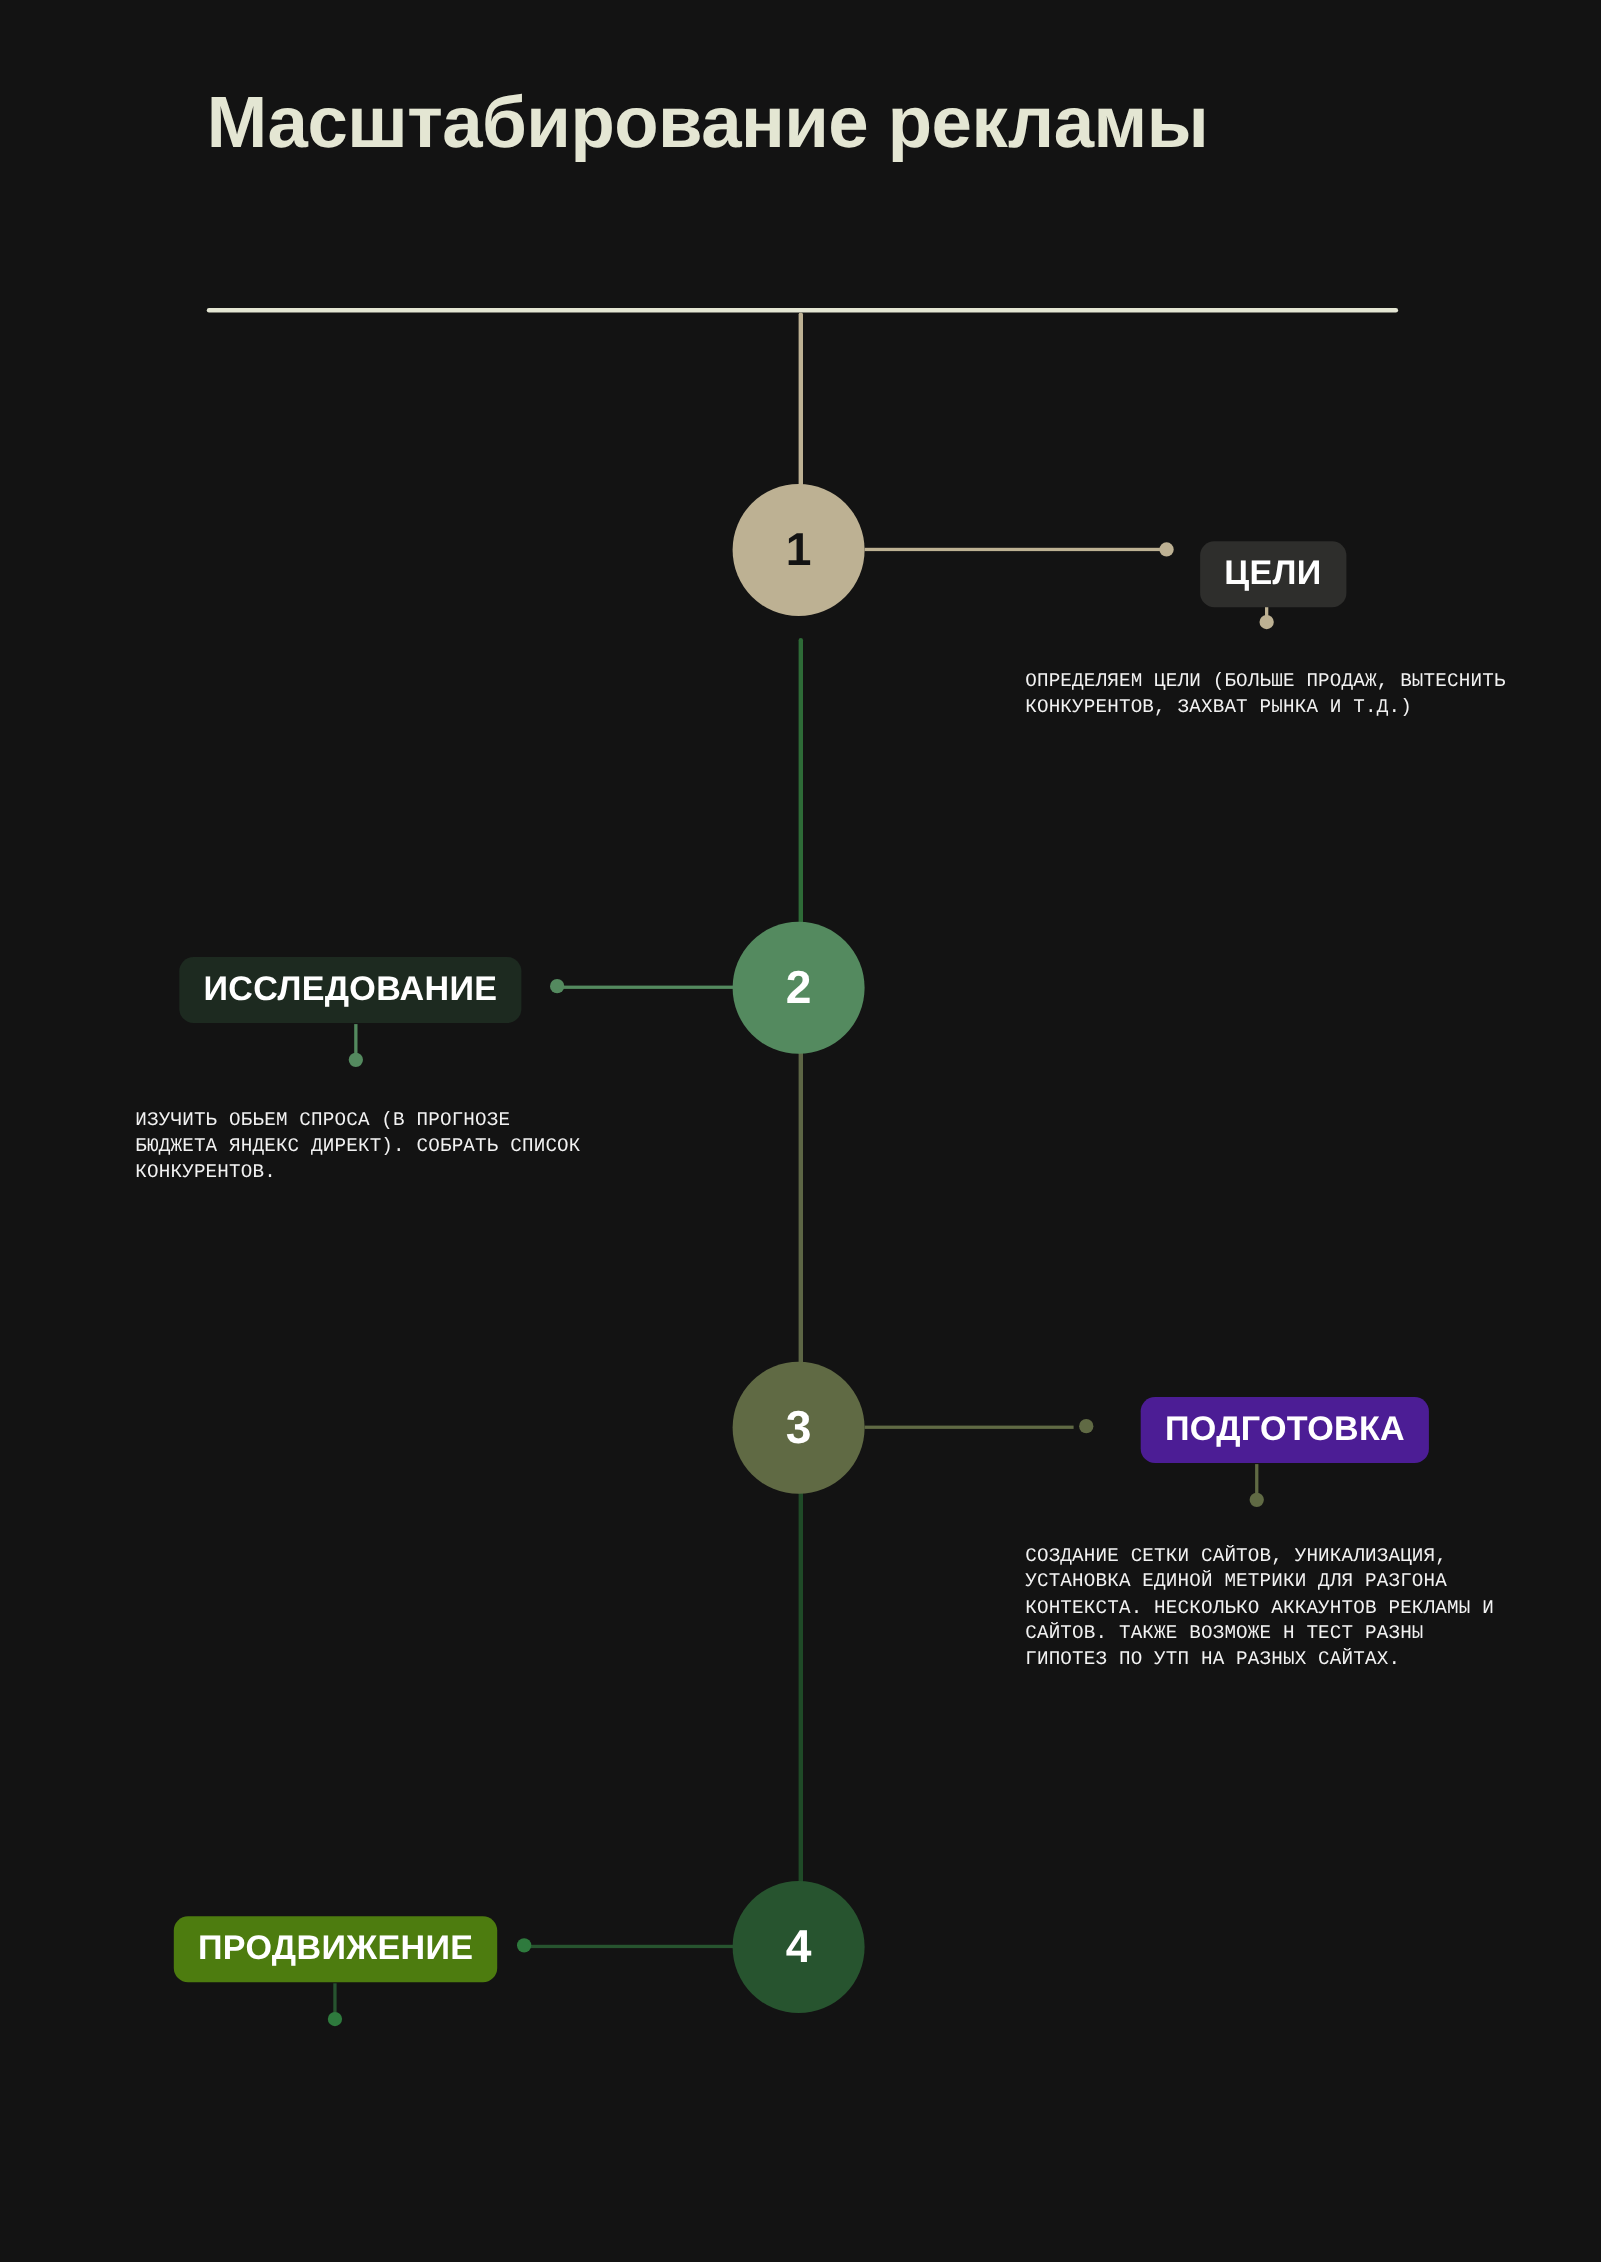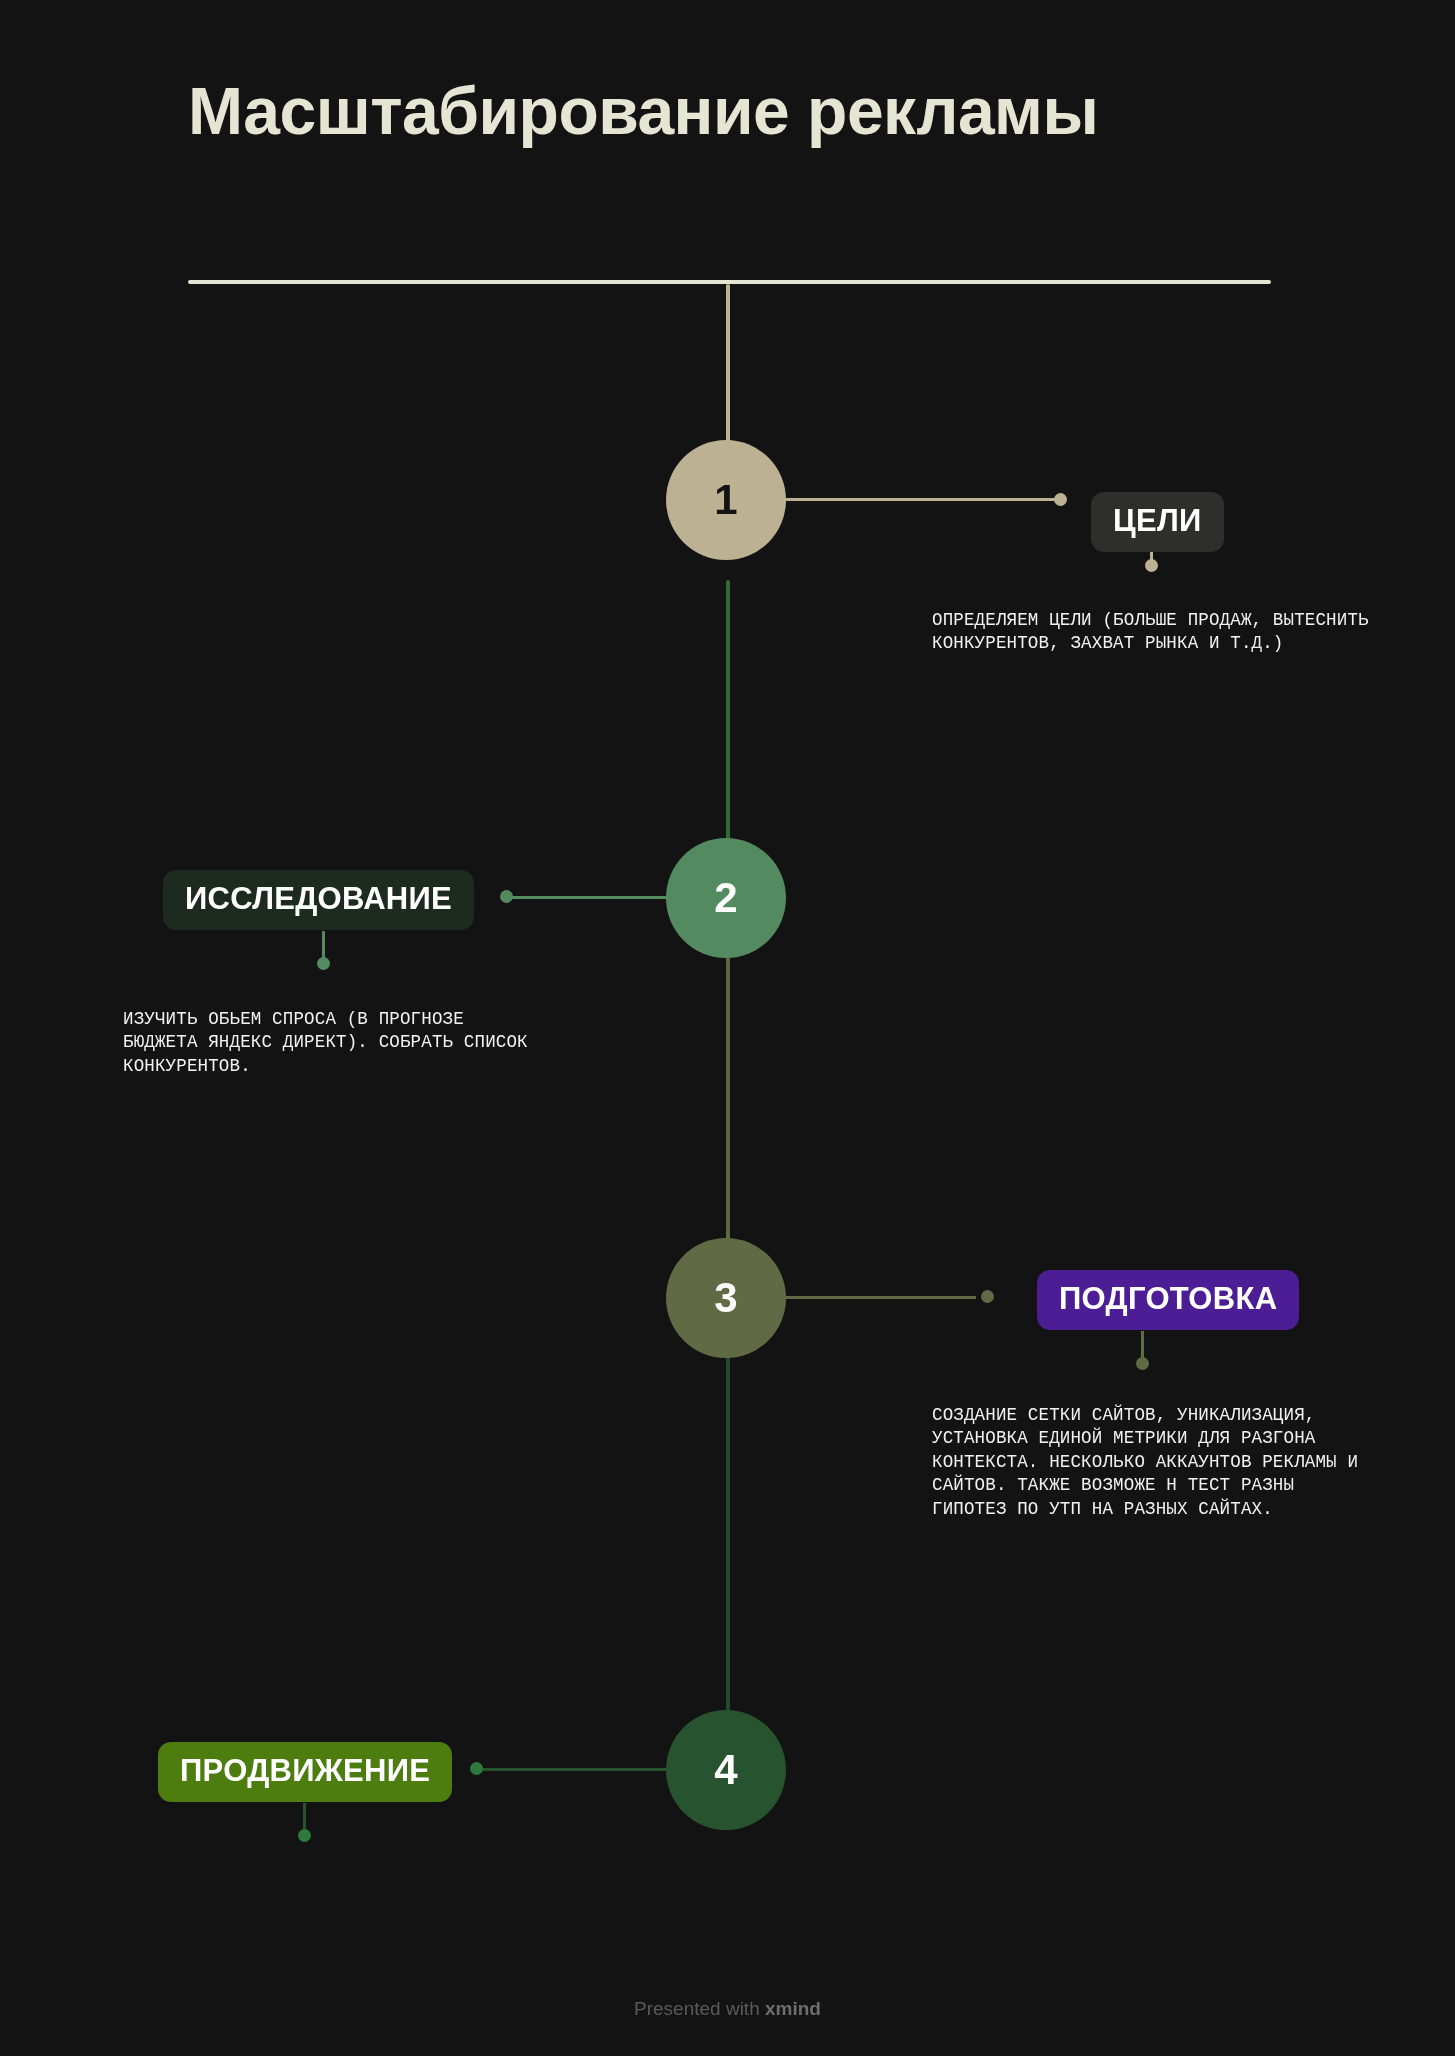--- a/index.html
+++ b/index.html
@@ -186,17 +186,14 @@
     <span>4</span>
   </div>
   <div class="connector" style="left:478px; top:1768px; width:198px; background:#27542f;"></div>
   <div class="connector-dot" style="left:470px; top:1762px; background:#2e7a3d;"></div>
   <div class="pill" style="left:158px; top:1742px; background:#4d7c0f;">
     <span>ПРОДВИЖЕНИЕ</span>
   </div>
   <div class="stem" style="left:303px; top:1803px; height:32px; background:#27542f;"></div>
   <div class="stem-dot" style="left:298px; top:1829px; background:#2e7a3d;"></div>
 
-  <div id="footer">
-    <span>Presented with </span><span class="brand">xmind</span>
-  </div>
 
 </div>
 
 </body></html>

